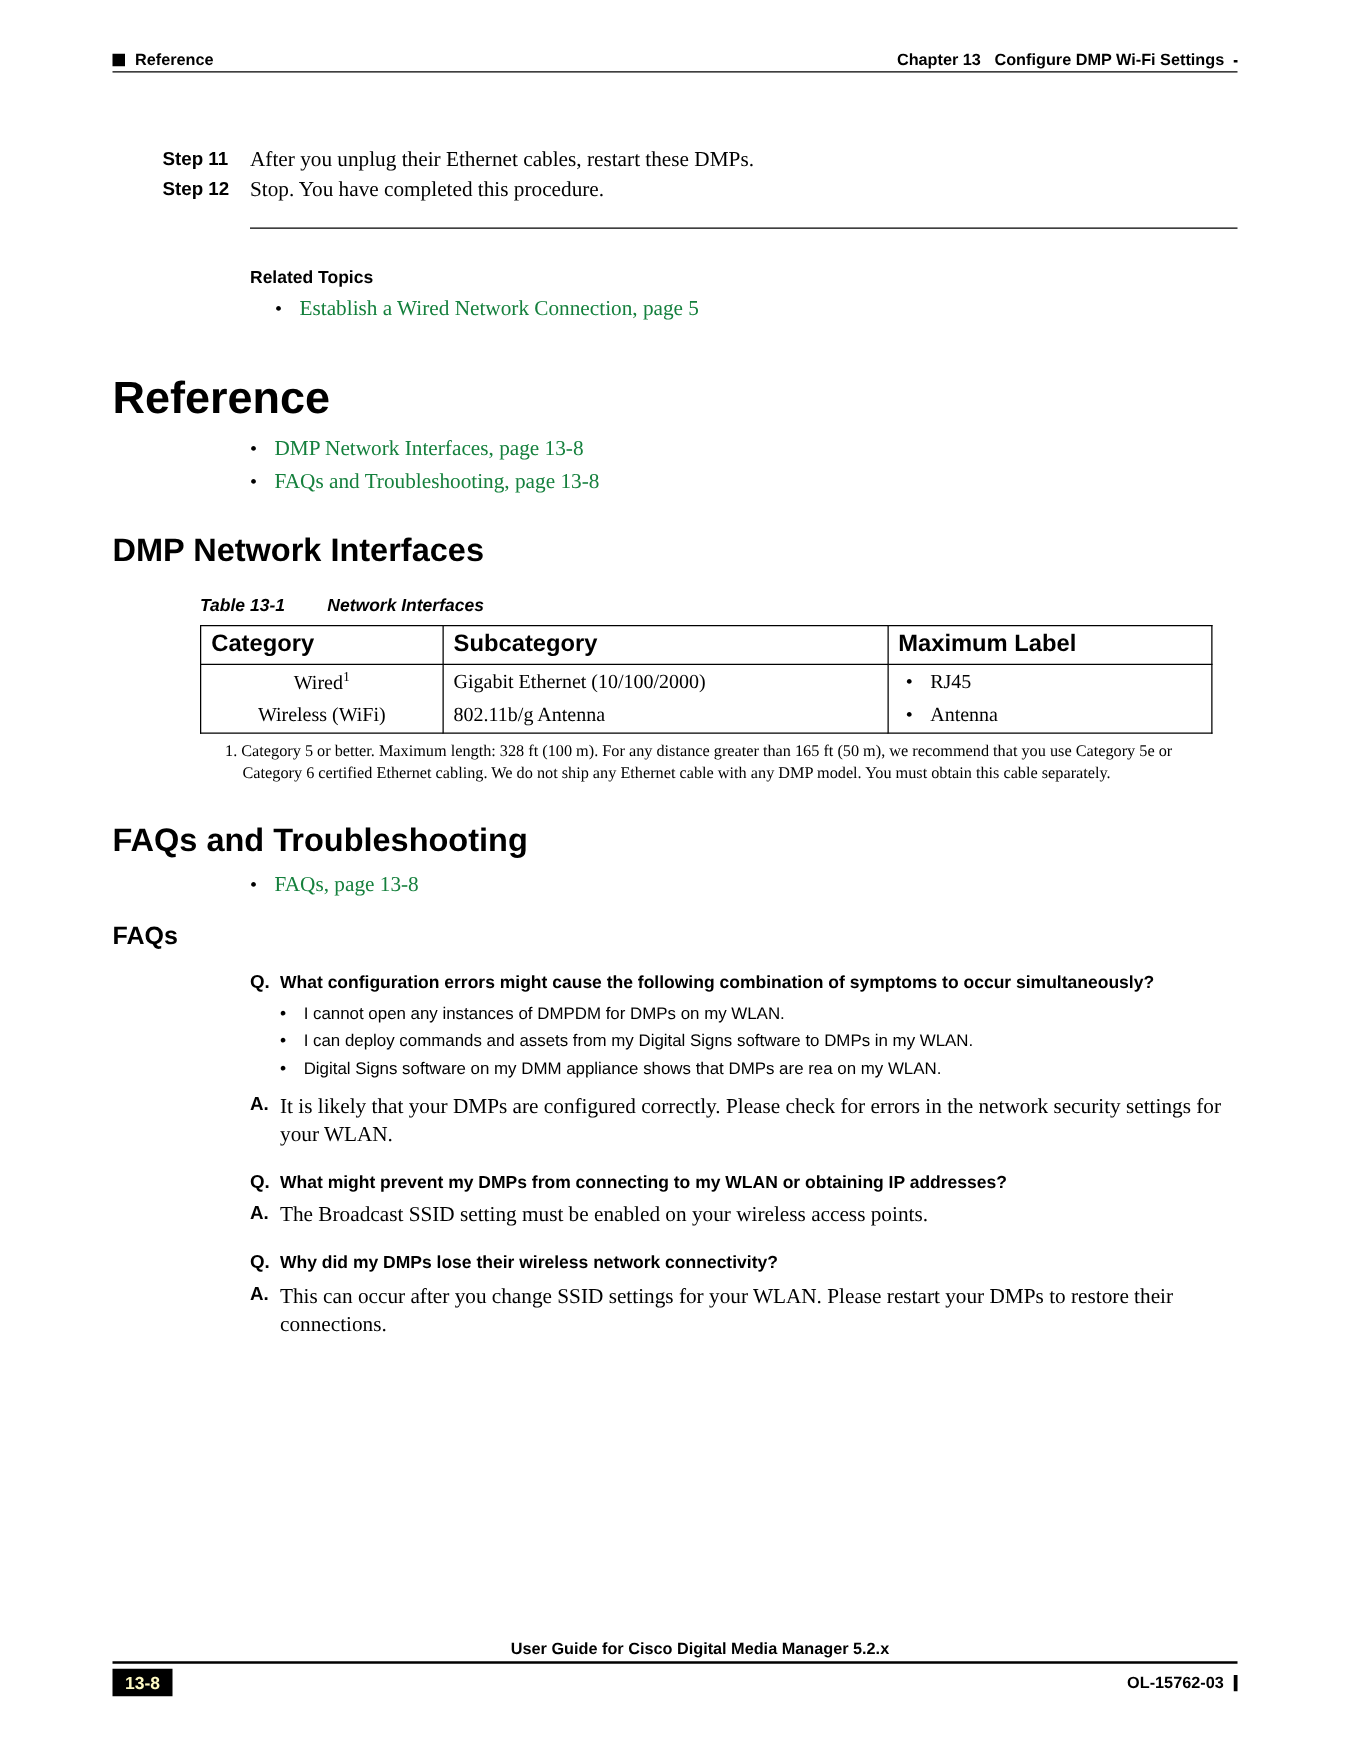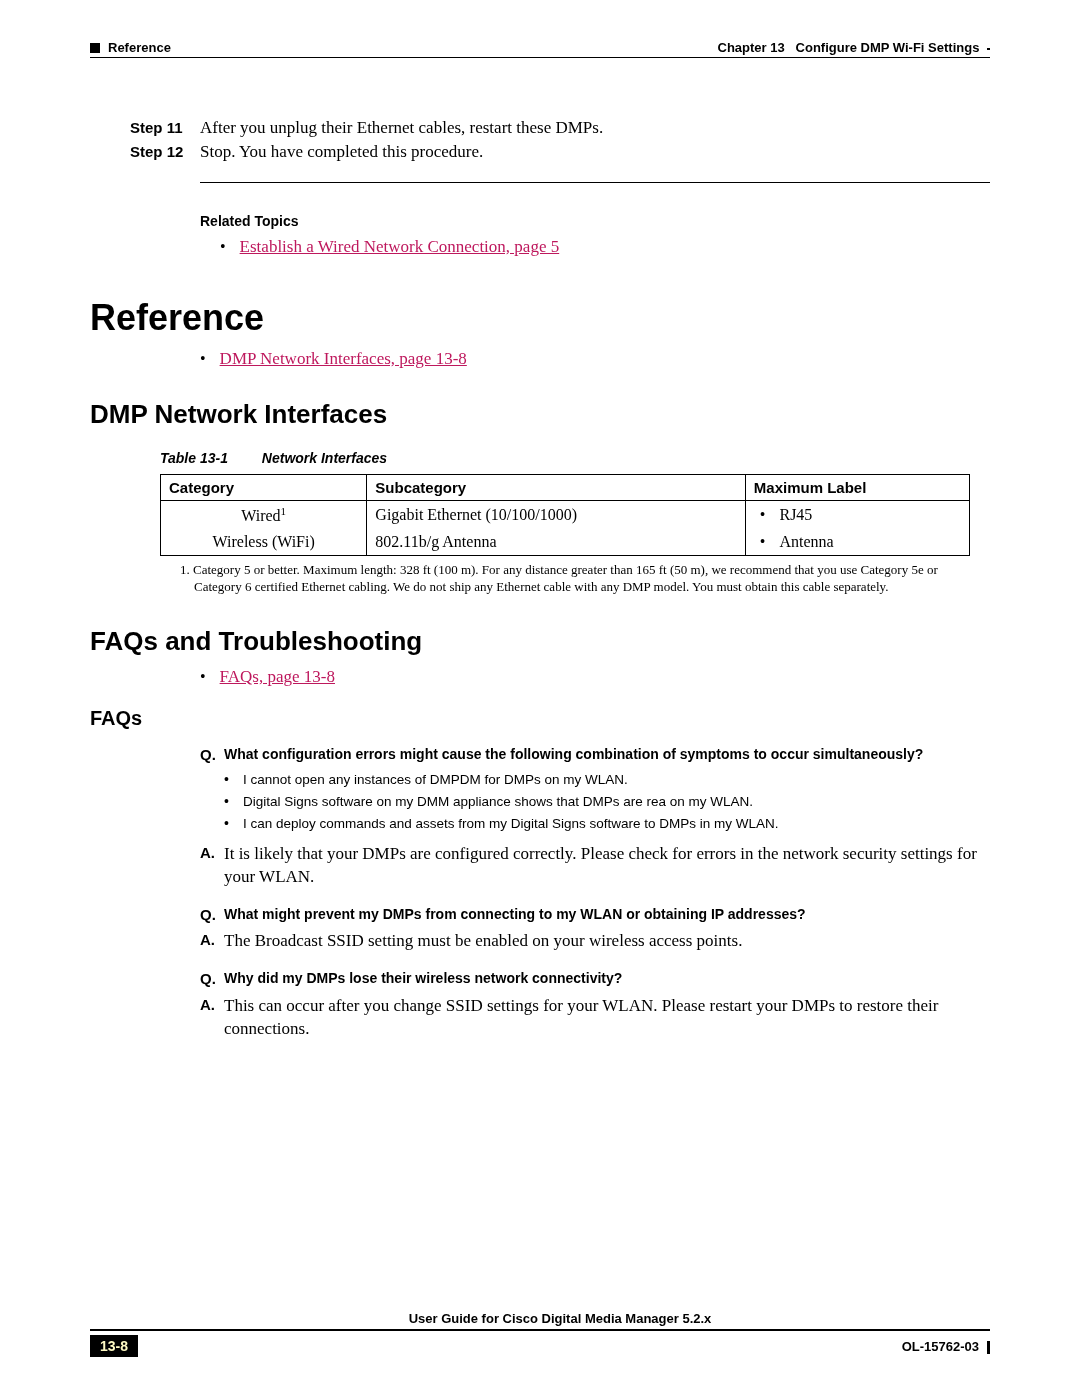--- a/index.html
+++ b/index.html
@@ -39,35 +39,35 @@
   .step-row { display:flex; margin: 4px 0 4px 40px; font-size: 17px; }
   .step-label { font-family: Arial, Helvetica, sans-serif; font-weight: bold; font-size: 15px; width: 70px; flex-shrink:0; padding-top:1px;}
   .step-text { font-family: "Times New Roman", serif; font-size: 17px; }
   
   .thin-rule { height:1px; background:#000; margin: 20px 0 20px 110px; }
   
   .rel-topics-h { font-family: Arial, Helvetica, sans-serif; font-weight:bold; font-size:14px; margin-left:110px; margin-top:30px;}
   .bullet-list { margin: 8px 0 0 130px; padding:0; list-style: none; }
   .bullet-list li::before { content: "•"; font-size: 16px; padding-right: 14px; }
   .bullet-list li { font-size: 17px; margin: 4px 0; }
-  .link { color: #be185d; text-decoration: underline; }
+  .link { color: #15803d; }
   
   h1.reference { font-family: Arial, Helvetica, sans-serif; font-weight: bold; font-size: 36px; margin: 40px 0 10px 0; }
   h2.sub { font-family: Arial, Helvetica, sans-serif; font-weight: bold; font-size: 26px; margin: 30px 0 10px 0; }
   h3.sub2 { font-family: Arial, Helvetica, sans-serif; font-weight: bold; font-size: 20px; margin: 20px 0 10px 0; }
   
   .toc { margin: 10px 0 0 110px; padding:0; list-style:none; }
   .toc li::before { content:"•"; font-size:16px; padding-right:14px; }
   .toc li { font-size:17px; margin:6px 0; }
   
   .table-caption { font-family: Arial, Helvetica, sans-serif; font-style: italic; font-weight: bold; font-size: 14px; margin-left: 70px; margin-top: 20px; }
   .table-caption .tnum { font-style: italic; margin-right: 30px; }
   
   table.net { border-collapse: collapse; margin: 8px 0 0 70px; width: 810px; font-size: 16px; }
-  table.net th { font-family: Arial, Helvetica, sans-serif; font-weight:bold; font-size:15px; text-align:left; padding:4px 8px; border:1px solid #000; }
+  table.net th { font-family: Arial, Helvetica, sans-serif; font-weight:bold; font-size:19px; text-align:left; padding:4px 8px; border:1px solid #000; }
   table.net td { padding:4px 8px; border-left:1px solid #000; border-right:1px solid #000; font-family:"Times New Roman",serif; }
   table.net tr.last td { border-bottom:1px solid #000; }
   table.net td.c1 { text-align:center; }
   .sup { font-size: 11px; vertical-align: super; }
   .cell-bullet::before { content:"•"; padding:0 14px 0 6px; font-size:16px; }
   
   .footnote { font-family:"Times New Roman",serif; font-size:13px; margin: 6px 0 0 90px; width: 790px; line-height:1.3; text-indent:-14px; padding-left:14px;}
   
   .qa { margin: 15px 0 0 110px; }
   .qa-row { display:flex; margin: 6px 0; }
@@ -119,39 +119,40 @@
     <div class="thin-rule"></div>
 
     <div class="rel-topics-h">Related Topics</div>
     <ul class="bullet-list">
       <li><span class="link">Establish a Wired Network Connection, page 5</span></li>
     </ul>
 
     <h1 class="reference">Reference</h1>
     <ul class="toc">
       <li><span class="link">DMP Network Interfaces, page 13-8</span></li>
+      <li><span class="link">FAQs and Troubleshooting, page 13-8</span></li>
     </ul>
 
     <h2 class="sub">DMP Network Interfaces</h2>
 
     <div class="table-caption">
       <span class="tnum">Table 13-1</span>
       <span>Network Interfaces</span>
     </div>
 
     <table class="net">
       <tbody>
           <tr>
         <th>Category</th>
         <th>Subcategory</th>
         <th>Maximum Label</th>
       </tr>
       <tr>
         <td class="c1"><span>Wired</span><span class="sup">1</span></td>
-        <td>Gigabit Ethernet (10/100/1000)</td>
+        <td>Gigabit Ethernet (10/100/2000)</td>
         <td><span class="cell-bullet">RJ45</span></td>
       </tr>
       <tr class="last">
         <td class="c1">Wireless (WiFi)</td>
         <td>802.11b/g Antenna</td>
         <td><span class="cell-bullet">Antenna</span></td>
       </tr>
     </tbody>
       </table>
 
@@ -164,22 +165,22 @@
 
     <h3 class="sub2">FAQs</h3>
 
     <div class="qa">
       <div class="qa-row">
         <div class="qa-label">Q.</div>
         <div class="qa-q">What configuration errors might cause the following combination of symptoms to occur simultaneously?</div>
       </div>
       <ul class="qa-sublist">
         <li>I cannot open any instances of DMPDM for DMPs on my WLAN.</li>
+        <li>I can deploy commands and assets from my Digital Signs software to DMPs in my WLAN.</li>
         <li>Digital Signs software on my DMM appliance shows that DMPs are rea on my WLAN.</li>
-        <li>I can deploy commands and assets from my Digital Signs software to DMPs in my WLAN.</li>
       </ul>
       <div class="qa-row">
         <div class="qa-label">A.</div>
         <div class="qa-a">It is likely that your DMPs are configured correctly. Please check for errors in the network security settings for your WLAN.</div>
       </div>
 
       <div class="qa-row" style="margin-top:16px;">
         <div class="qa-label">Q.</div>
         <div class="qa-q">What might prevent my DMPs from connecting to my WLAN or obtaining IP addresses?</div>
       </div>

